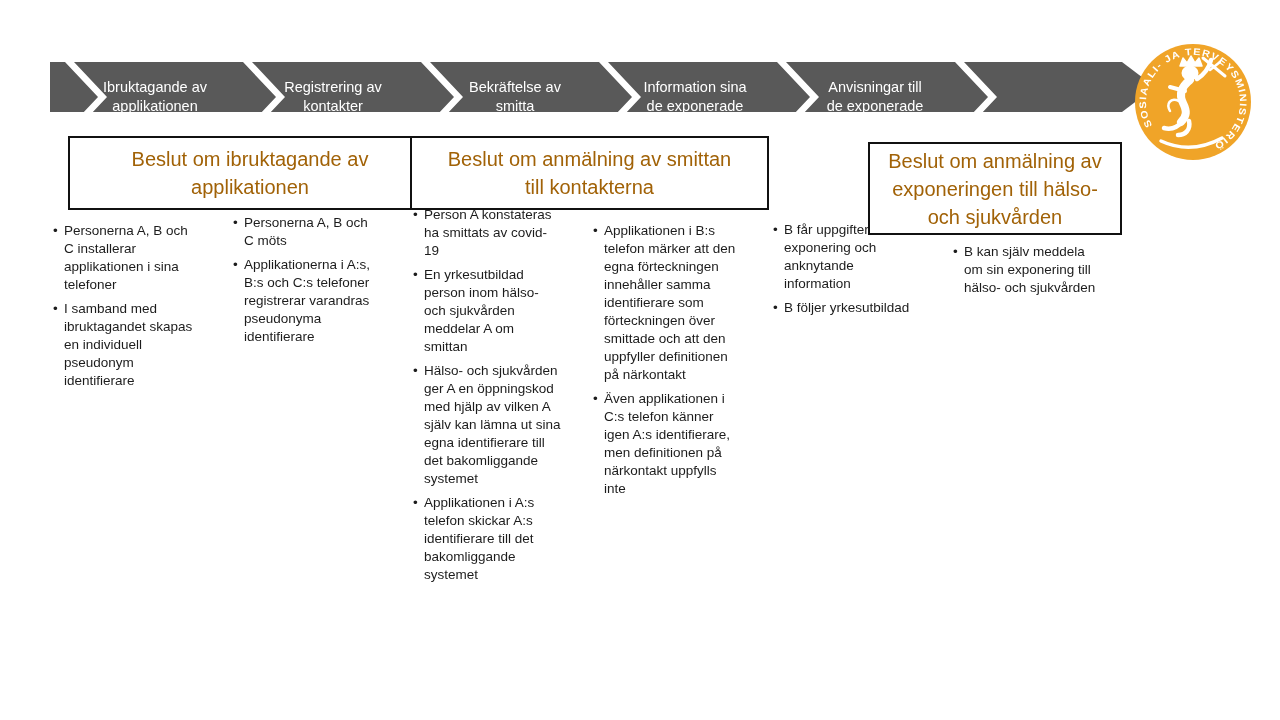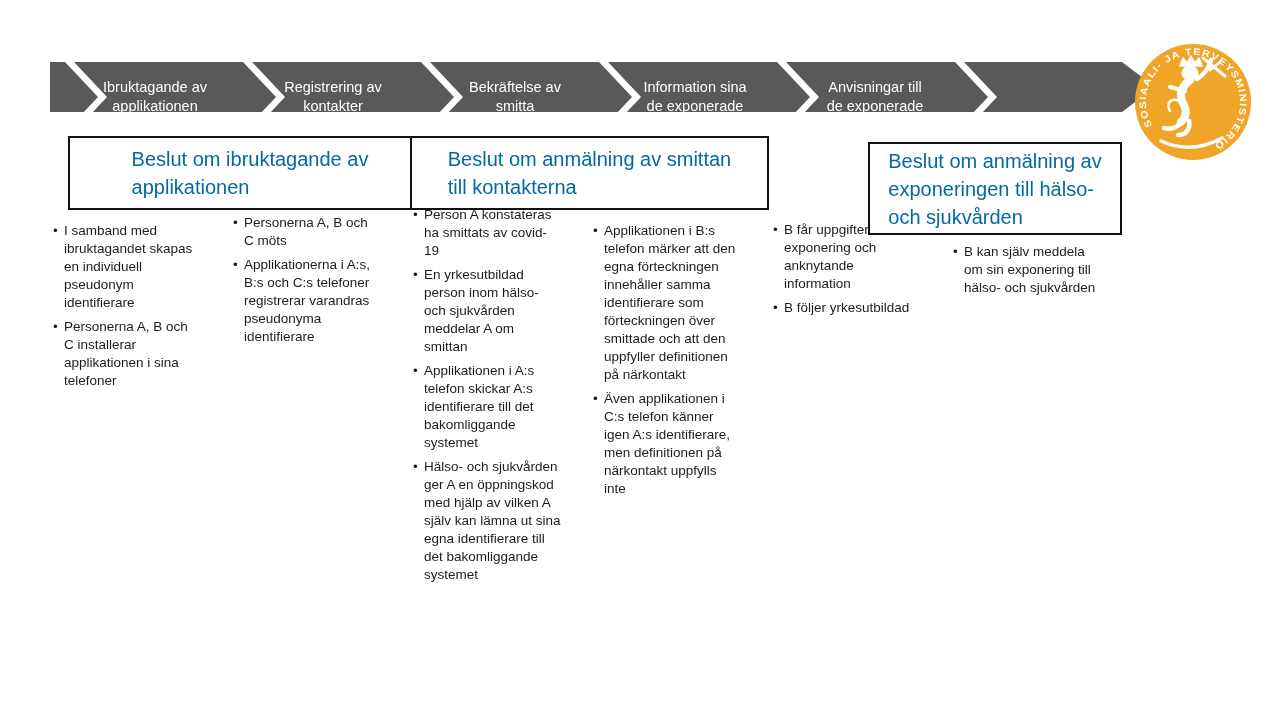--- a/index.html
+++ b/index.html
@@ -21,22 +21,22 @@
   }
   .chev-label{
     position:absolute;top:0;height:70px;width:160px;
     display:flex;align-items:center;justify-content:center;text-align:center;
     color:#ffffff;font-size:14.5px;line-height:19px;white-space:pre-line;
     z-index:2;
   }
   
   .dbox{
     position:absolute;background:#ffffff;border:2px solid #111111;
-    display:flex;align-items:center;justify-content:center;text-align:left;
-    color:#0369a1;font-size:20px;line-height:28px;white-space:pre-line;
+    display:flex;align-items:center;justify-content:center;text-align:center;
+    color:#a16207;font-size:20px;line-height:28px;white-space:pre-line;
     z-index:6;
   }
   
   .col{position:absolute;width:148px;}
   .col ul{margin:0;padding:0;list-style:none;}
   .col li{
     position:relative;padding-left:11px;margin:0 0 6px 0;
     font-size:13.5px;line-height:18px;color:#1c1c1c;
   }
   .col li::before{content:"\2022";position:absolute;left:0;top:0;}
@@ -94,38 +94,38 @@
 <div class="dbox" style="left:68px;top:136px;width:360px;height:70px">Beslut om ibruktagande av
 applikationen</div>
 <div class="dbox" style="left:410px;top:136px;width:355px;height:70px">Beslut om anmälning av smittan
 till kontakterna</div>
 <div class="dbox" style="left:868px;top:142px;width:250px;height:89px">Beslut om anmälning av
 exponeringen till hälso-
 och sjukvården</div>
 
 <div class="col" style="left:53px;top:222px">
   <ul>
+    <li>Personerna A, B och C installerar applikationen i sina telefoner</li>
     <li>I samband med ibruktagandet skapas en individuell pseudonym identifierare</li>
-    <li>Personerna A, B och C installerar applikationen i sina telefoner</li>
   </ul>
 </div>
 
 <div class="col" style="left:233px;top:214px">
   <ul>
     <li>Personerna A, B och C möts</li>
     <li>Applikationerna i A:s, B:s och C:s telefoner registrerar varandras pseudonyma identifierare</li>
   </ul>
 </div>
 
 <div class="col" style="left:413px;top:206px">
   <ul>
     <li>Person A konstateras ha smittats av covid-19</li>
     <li>En yrkesutbildad person inom hälso- och sjukvården meddelar A om smittan</li>
+    <li>Hälso- och sjukvården ger A en öppningskod med hjälp av vilken A själv kan lämna ut sina egna identifierare till det bakomliggande systemet</li>
     <li>Applikationen i A:s telefon skickar A:s identifierare till det bakomliggande systemet</li>
-    <li>Hälso- och sjukvården ger A en öppningskod med hjälp av vilken A själv kan lämna ut sina egna identifierare till det bakomliggande systemet</li>
   </ul>
 </div>
 
 <div class="col" style="left:593px;top:222px">
   <ul>
     <li>Applikationen i B:s telefon märker att den egna förteckningen innehåller samma identifierare som förteckningen över smittade och att den uppfyller definitionen på närkontakt</li>
     <li>Även applikationen i C:s telefon känner igen A:s identifierare, men definitionen på närkontakt uppfylls inte</li>
   </ul>
 </div>
 

